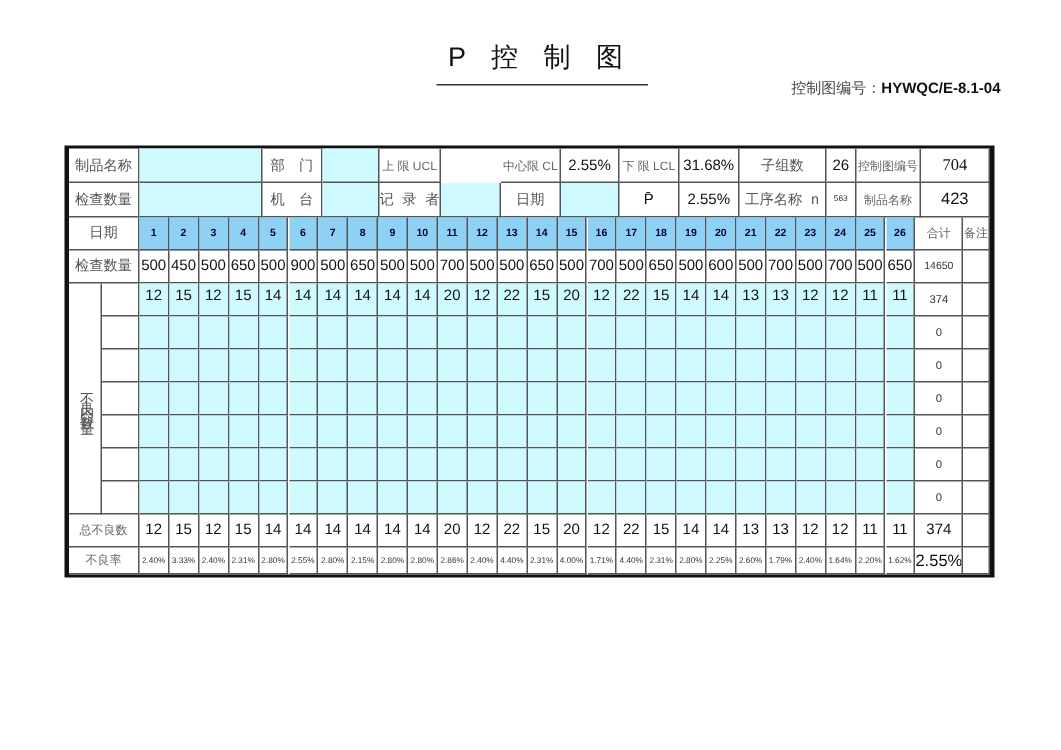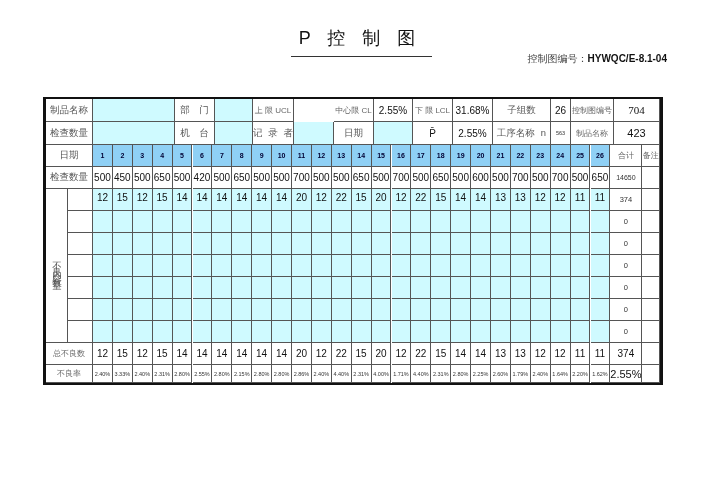--- a/index.html
+++ b/index.html
@@ -88,21 +88,21 @@
     <div class="cell blue" style="left: 524.6px; top: 46px; width: 19.9px; height: 22px;">25</div>
     <div class="cell blue" style="left: 544.5px; top: 46px; width: 19.9px; height: 22px;">26</div>
     <div class="cell lbl-sm" style="left: 564.4px; top: 46px; width: 32px; height: 22px;">合计</div>
     <div class="cell lbl-sm" style="left: 596.4px; top: 46px; width: 17.6px; height: 22px;">备注</div>
     <div class="cell lbl" style="left: 0px; top: 68px; width: 47px; height: 22px;">检查数量</div>
     <div class="cell num" style="left: 47px; top: 68px; width: 19.9px; height: 22px;">500</div>
     <div class="cell num" style="left: 66.9px; top: 68px; width: 19.9px; height: 22px;">450</div>
     <div class="cell num" style="left: 86.8px; top: 68px; width: 19.9px; height: 22px;">500</div>
     <div class="cell num" style="left: 106.7px; top: 68px; width: 19.9px; height: 22px;">650</div>
     <div class="cell num" style="left: 126.6px; top: 68px; width: 19.9px; height: 22px;">500</div>
-    <div class="cell num" style="left: 146.5px; top: 68px; width: 19.9px; height: 22px;">420</div>
+    <div class="cell num" style="left: 146.5px; top: 68px; width: 19.9px; height: 22px;">900</div>
     <div class="cell num" style="left: 166.4px; top: 68px; width: 19.9px; height: 22px;">500</div>
     <div class="cell num" style="left: 186.3px; top: 68px; width: 19.9px; height: 22px;">650</div>
     <div class="cell num" style="left: 206.2px; top: 68px; width: 19.9px; height: 22px;">500</div>
     <div class="cell num" style="left: 226.1px; top: 68px; width: 19.9px; height: 22px;">500</div>
     <div class="cell num" style="left: 246px; top: 68px; width: 19.9px; height: 22px;">700</div>
     <div class="cell num" style="left: 265.9px; top: 68px; width: 19.9px; height: 22px;">500</div>
     <div class="cell num" style="left: 285.8px; top: 68px; width: 19.9px; height: 22px;">500</div>
     <div class="cell num" style="left: 305.7px; top: 68px; width: 19.9px; height: 22px;">650</div>
     <div class="cell num" style="left: 325.6px; top: 68px; width: 19.9px; height: 22px;">500</div>
     <div class="cell num" style="left: 345.5px; top: 68px; width: 19.9px; height: 22px;">700</div>

